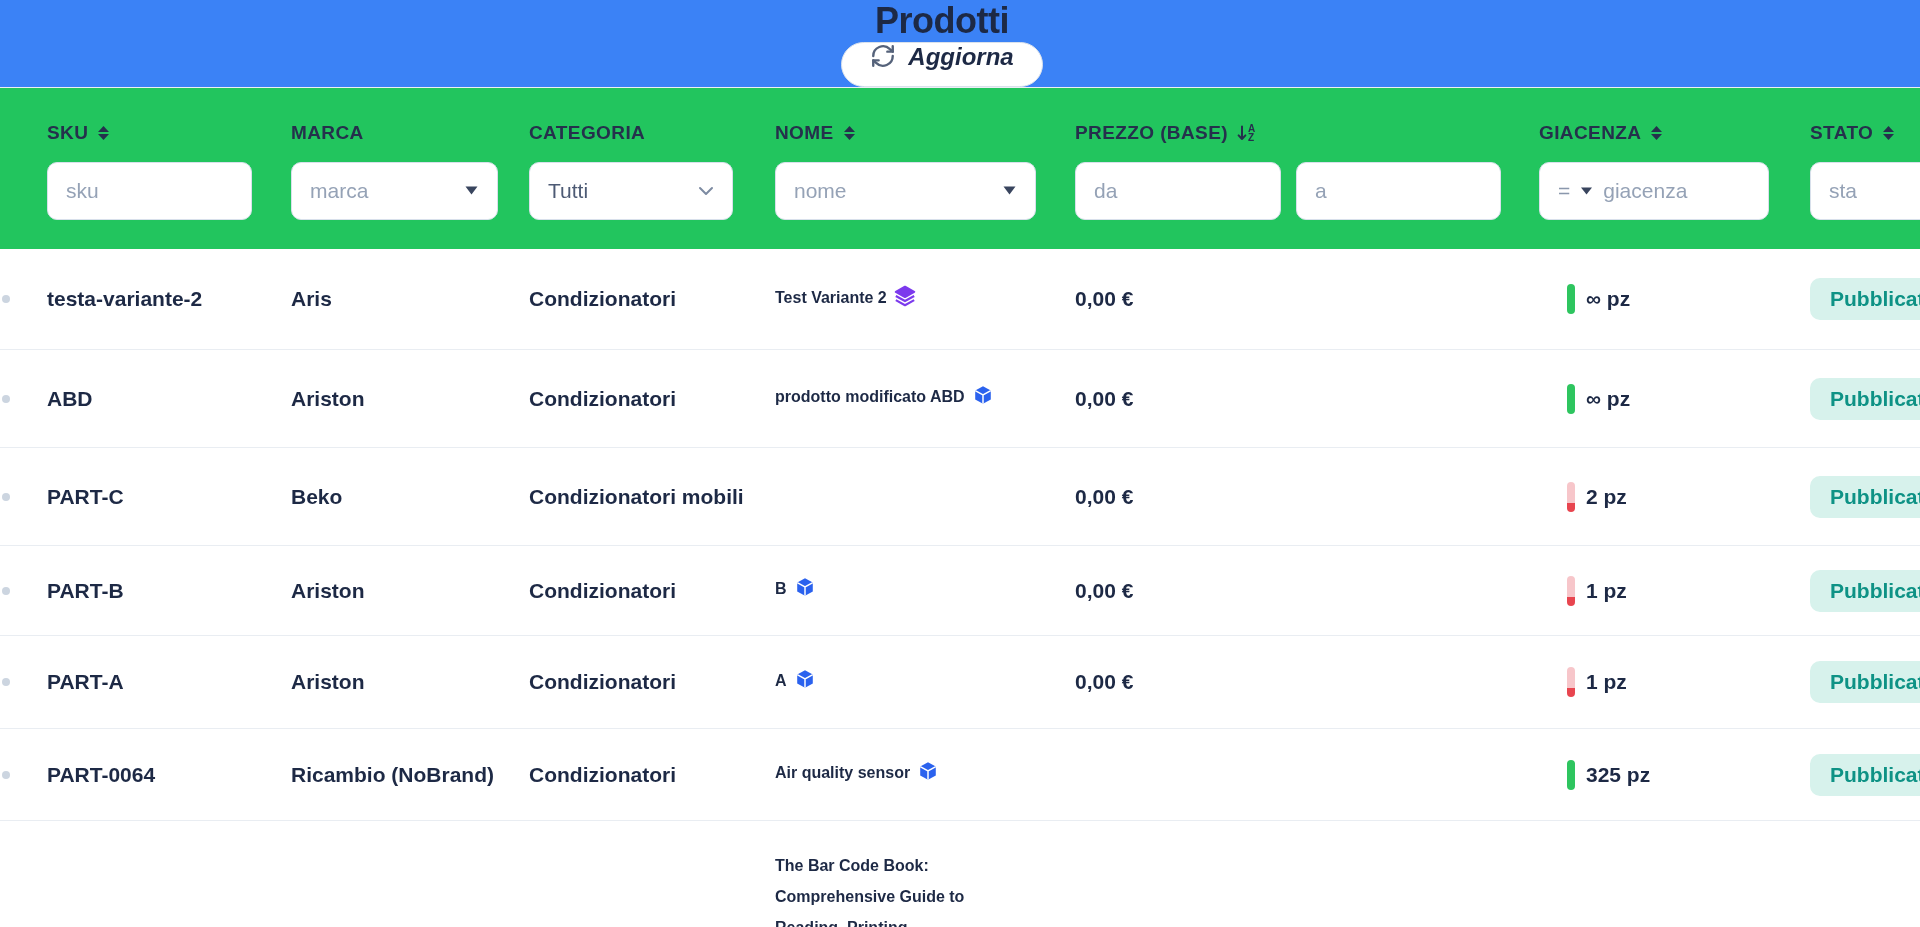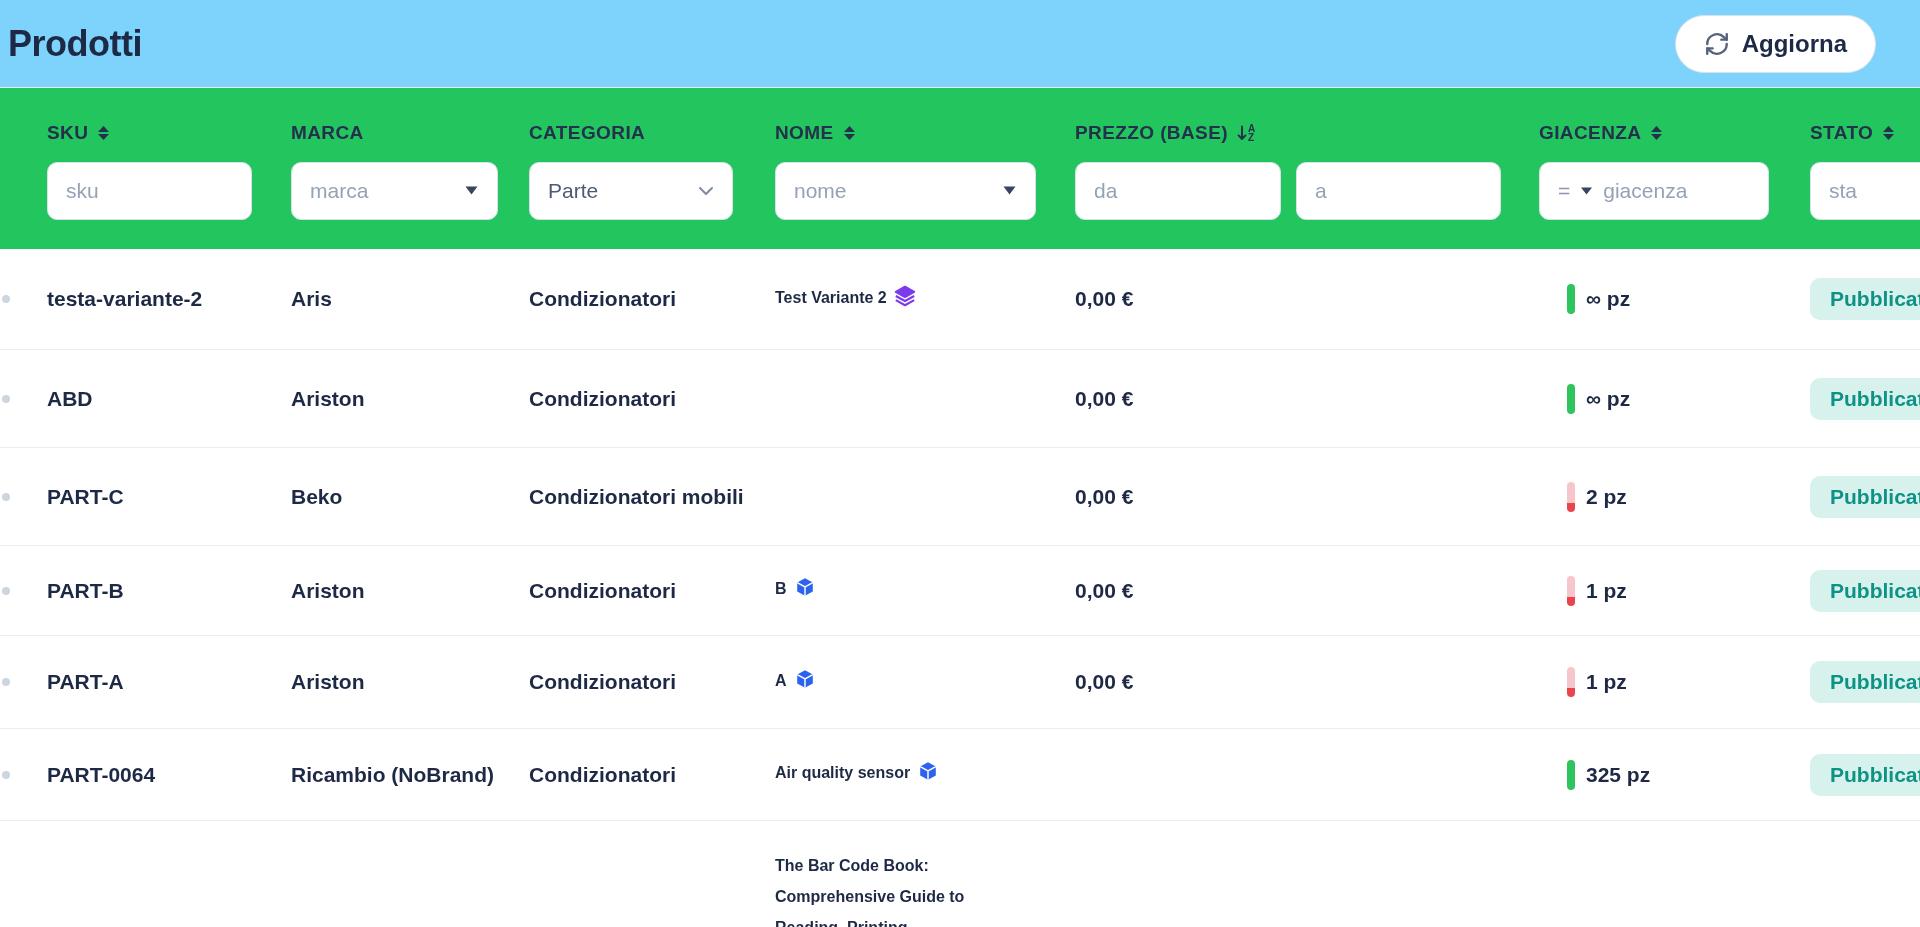--- a/index.html
+++ b/index.html
@@ -1,25 +1,25 @@
 <!DOCTYPE html>
 <html><head>
 <meta charset="utf-8">
 <style>
   * { margin:0; padding:0; box-sizing:border-box; }
   html,body { width:1920px; height:927px; overflow:hidden; background:#fff;
     font-family:"Liberation Sans","DejaVu Sans",sans-serif; color:#1d2945; }
 
   
-  .topbar { height:88px; background:#7dd3fc; border-bottom:1px solid #eceff4;
-    display:flex; align-items:center; justify-content:space-between; padding:0 44px 0 8px; }
+  .topbar { height:88px; background:#3b82f6; border-bottom:1px solid #eceff4;
+    display:flex; align-items:center; justify-content:space-between; padding:0 44px 0 8px;flex-direction:column; }
   .page-title { font-size:36px; font-weight:700; letter-spacing:-0.5px; color:#1d2945; }
-  .refresh-btn { display:flex; align-items:center; gap:12px; height:58px; padding:0 28px;
+  .refresh-btn { display:flex; align-items:flex-start; gap:12px; height:58px; padding:0 28px;
     background:#fff; border:1.5px solid #d9e1ec; border-radius:30px; cursor:pointer;
-    font-size:24px; font-weight:600; color:#1d2945; font-family:inherit; }
+    font-size:24px; font-weight:600; color:#1d2945; font-family:inherit;font-style:italic; }
   .refresh-btn svg { display:block; }
 
   
   .grid { display:grid; grid-template-columns:47px 244px 238px 246px 300px 221px 243px 271px 1fr; }
 
   
   .fzone { background:#22c55e; padding:34px 0 29px 0; }
   .hrow { align-items:center; margin-bottom:18px; }
   .hcell { display:flex; align-items:center; gap:9px; font-size:19px; font-weight:700;
     letter-spacing:0.4px; color:#25304c; cursor:default; }
@@ -154,21 +154,21 @@
         <span class="ph">marca</span>
         <span>
           <svg width="15" height="11">
               <polygon points="1.5,1.5 13.5,1.5 7.5,9.5" fill="#39455e"></polygon>
             </svg>
         </span>
       </div>
     </div>
     <div>
       <div class="ibox w-tutti">
-        <span class="val">Parte</span>
+        <span class="val">Tutti</span>
         <span>
           <svg width="16" height="10" viewBox="0 0 16 10">
               <polyline points="2,2 8,8 14,2" fill="none" stroke="#7d8ba2" stroke-width="2" stroke-linecap="round" stroke-linejoin="round"></polyline>
             </svg>
         </span>
       </div>
     </div>
     <div>
       <div class="ibox w-nome">
         <span class="ph">nome</span>
@@ -231,20 +231,24 @@
   </div>
 </div>
 
 <div class="grid trow r2">
   <div class="dotcell">
       <span class="rowdot"></span>
     </div>
   <div class="c-sku">ABD</div>
   <div class="c-txt">Ariston</div>
   <div class="c-txt">Condizionatori</div>
+  <div class="c-nome"><span>prodotto modificato ABD</span><span class="nicon" data-icon="cube-icon"><svg class="ic-cube" width="22" height="22" viewBox="0 0 24 24">
+          <path d="M12 2.5l8.5 4.7v9.6L12 21.5l-8.5-4.7V7.2z" fill="#2b62ee"></path>
+          <path d="M3.5 7.2L12 11.9l8.5-4.7M12 11.9v9.6" stroke="#fff" stroke-width="1.6" fill="none"></path>
+        </svg></span></div>
   <div class="c-prezzo">0,00 €</div>
   <div class="c-giac" style="grid-column:8">
     <span class="stockbar" data-stock="full"></span>
     <span>∞ pz</span>
   </div>
   <div style="grid-column:9">
     <span class="badge">Pubblicato</span>
   </div>
 </div>
 

